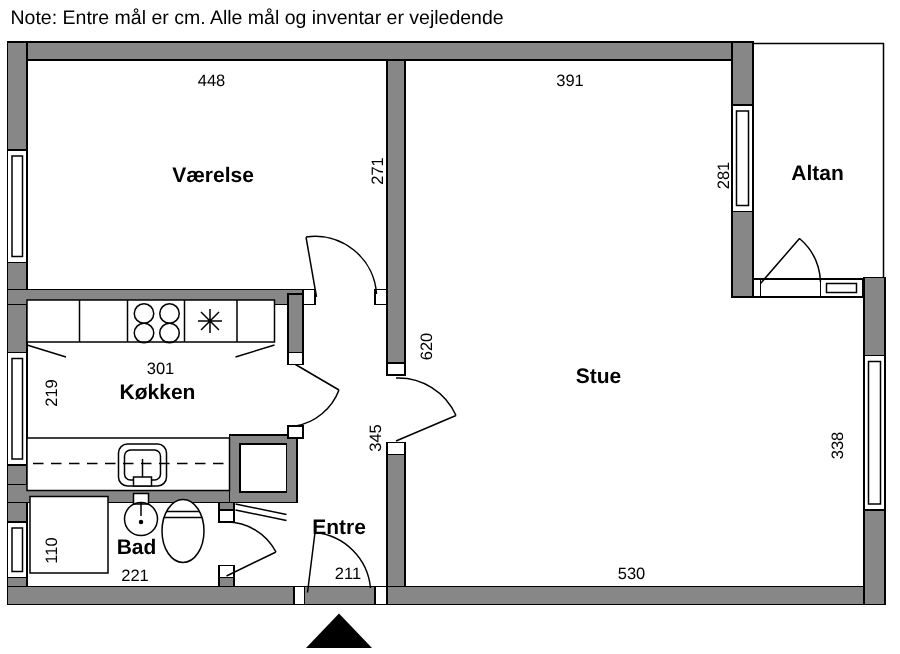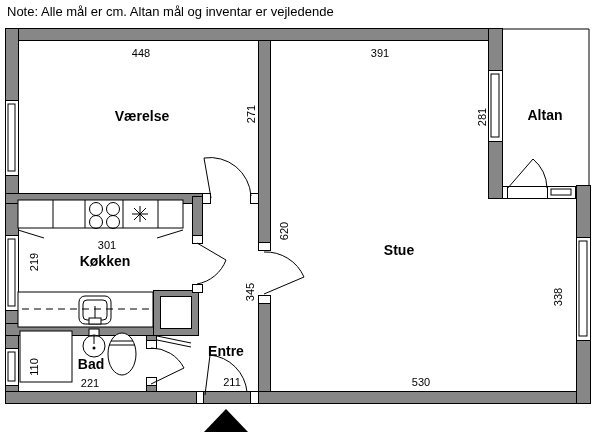--- a/index.html
+++ b/index.html
@@ -19,21 +19,21 @@
   .thin{fill:none;stroke:#000;stroke-width:1;}
   .door{fill:none;stroke:#000;stroke-width:1;}
   .dim{font-size:11px;fill:#000;}
   .room{font-size:14px;font-weight:bold;fill:#000;}
   .mid{text-anchor:middle;}
 </style>
 </head>
 <body>
 
 <div id="floorplan-page">
-  <div id="note">Note: Alle mål er cm. Altan mål og inventar er vejledende</div>
+  <div id="note">Note: Entre mål er cm. Alle mål og inventar er vejledende</div>
 
   <svg width="600" height="436" viewBox="0 0 600 436">
 
     <rect class="wall" x="5" y="28" width="497" height="12"></rect>
     <rect class="wall" x="5" y="28" width="13" height="375"></rect>
     <rect class="wall" x="5" y="391" width="585" height="12"></rect>
     <rect class="wall" x="576" y="185" width="14" height="218"></rect>
     <rect class="wall" x="488" y="28" width="14" height="170"></rect>
     <rect class="wall" x="5" y="193" width="205" height="10"></rect>
     <rect class="wall" x="258" y="40" width="12" height="210"></rect>

